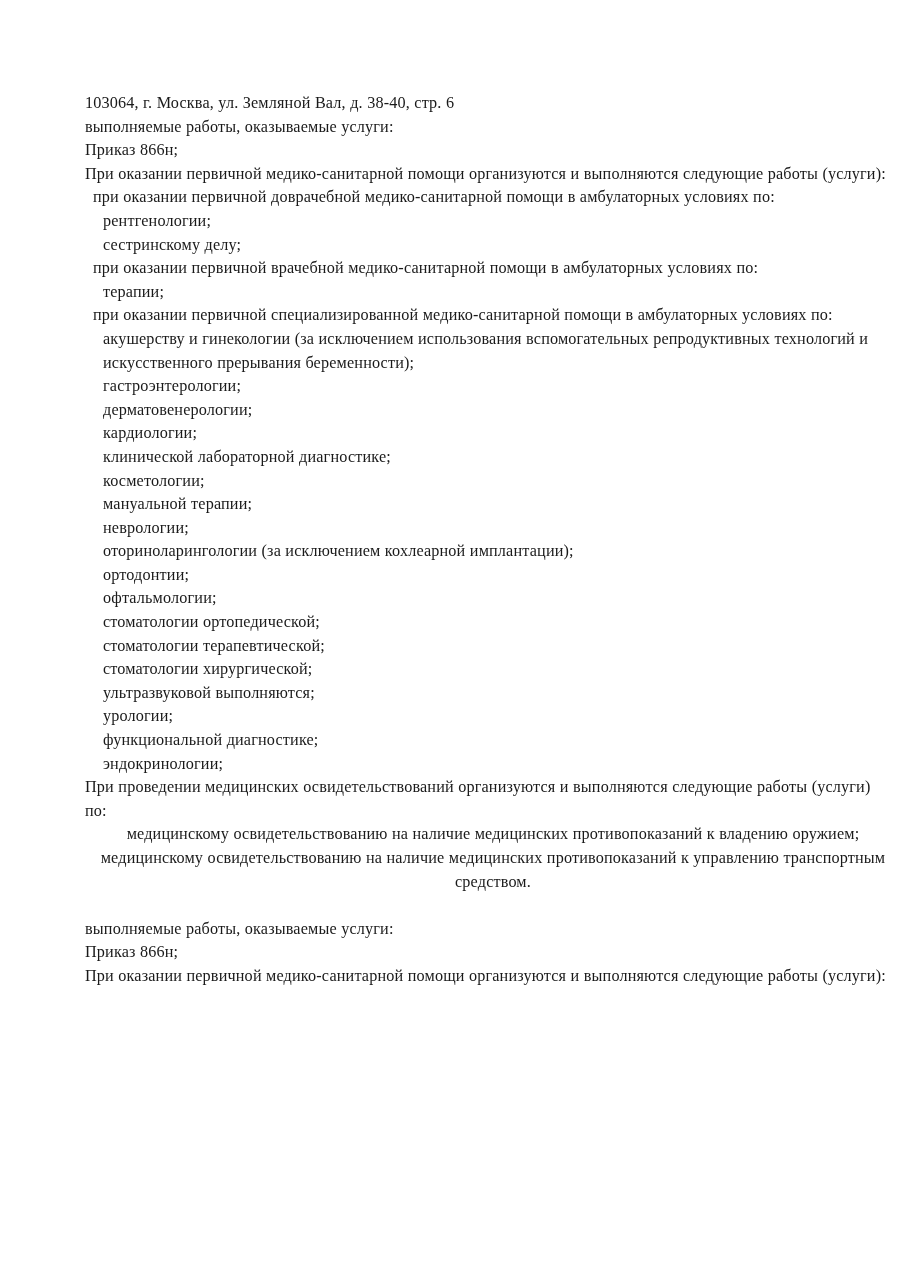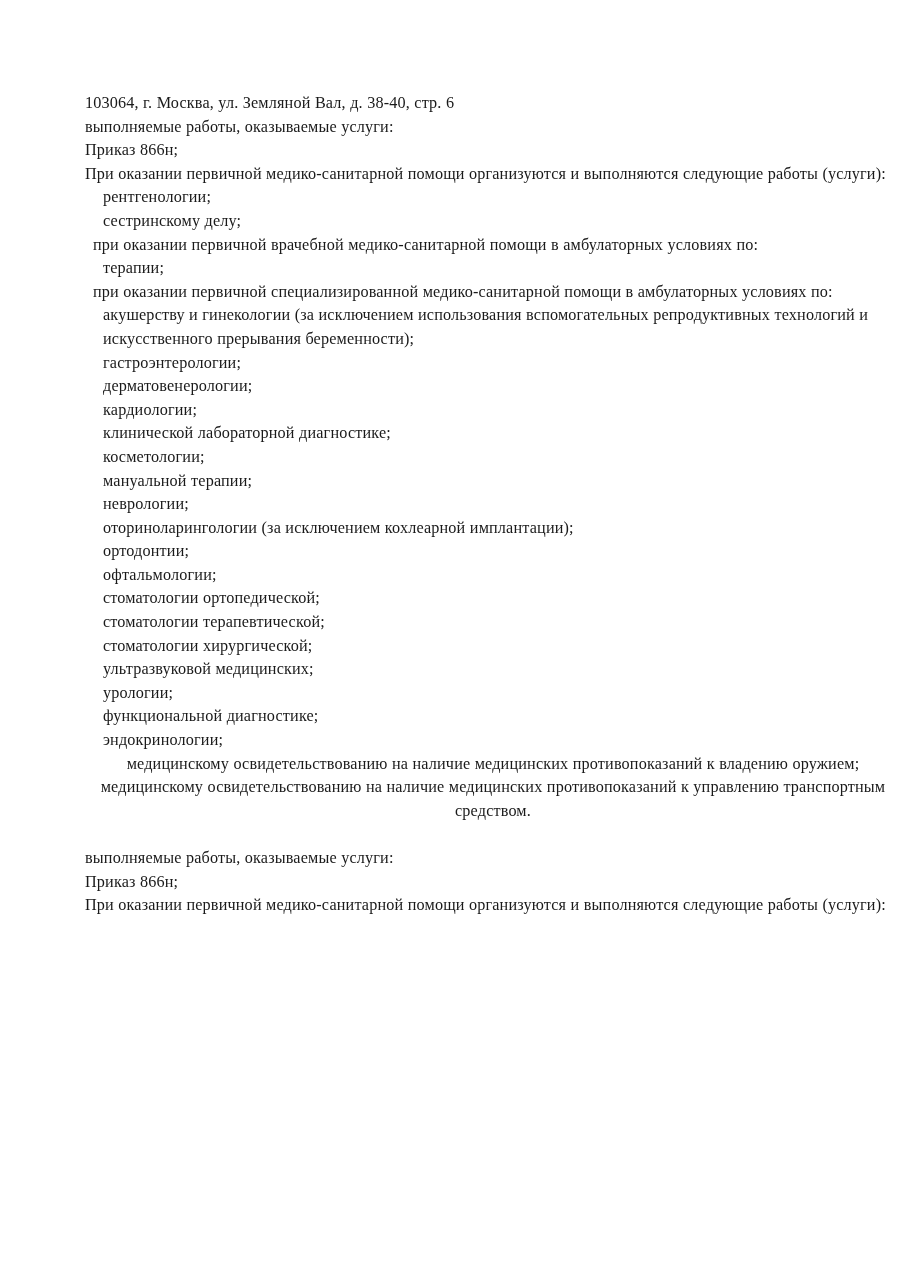--- a/index.html
+++ b/index.html
@@ -66,20 +66,21 @@
     <div class="block">
 
       <div class="line lvl0">103064, г. Москва, ул. Земляной Вал, д. 38-40, стр. 6</div>
 
       <div class="line lvl0">выполняемые работы, оказываемые услуги:</div>
 
       <div class="line lvl0">Приказ 866н;</div>
 
       <div class="line lvl0">При оказании первичной медико-санитарной помощи организуются и выполняются следующие работы (услуги):</div>
 
+      <div class="line lvl1">при оказании первичной доврачебной медико-санитарной помощи в амбулаторных условиях по:</div>
 
       <div class="line lvl2">рентгенологии;</div>
       <div class="line lvl2">сестринскому делу;</div>
 
       <div class="line lvl1">при оказании первичной врачебной медико-санитарной помощи в амбулаторных условиях по:</div>
 
       <div class="line lvl2">терапии;</div>
 
       <div class="line lvl1">при оказании первичной специализированной медико-санитарной помощи в амбулаторных условиях по:</div>
 
@@ -90,25 +91,26 @@
       <div class="line lvl2">клинической лабораторной диагностике;</div>
       <div class="line lvl2">косметологии;</div>
       <div class="line lvl2">мануальной терапии;</div>
       <div class="line lvl2">неврологии;</div>
       <div class="line lvl2">оториноларингологии (за исключением кохлеарной имплантации);</div>
       <div class="line lvl2">ортодонтии;</div>
       <div class="line lvl2">офтальмологии;</div>
       <div class="line lvl2">стоматологии ортопедической;</div>
       <div class="line lvl2">стоматологии терапевтической;</div>
       <div class="line lvl2">стоматологии хирургической;</div>
-      <div class="line lvl2">ультразвуковой медицинских;</div>
+      <div class="line lvl2">ультразвуковой выполняются;</div>
       <div class="line lvl2">урологии;</div>
       <div class="line lvl2">функциональной диагностике;</div>
       <div class="line lvl2">эндокринологии;</div>
 
+      <div class="line lvl0">При проведении медицинских освидетельствований организуются и выполняются следующие работы (услуги) по:</div>
 
       <div class="line lvl1h">медицинскому освидетельствованию на наличие медицинских противопоказаний к владению оружием;</div>
       <div class="line lvl1h">медицинскому освидетельствованию на наличие медицинских противопоказаний к управлению транспортным средством.</div>
     </div>
 
     <div class="gap"></div>
 
     <div class="block">
 
 

